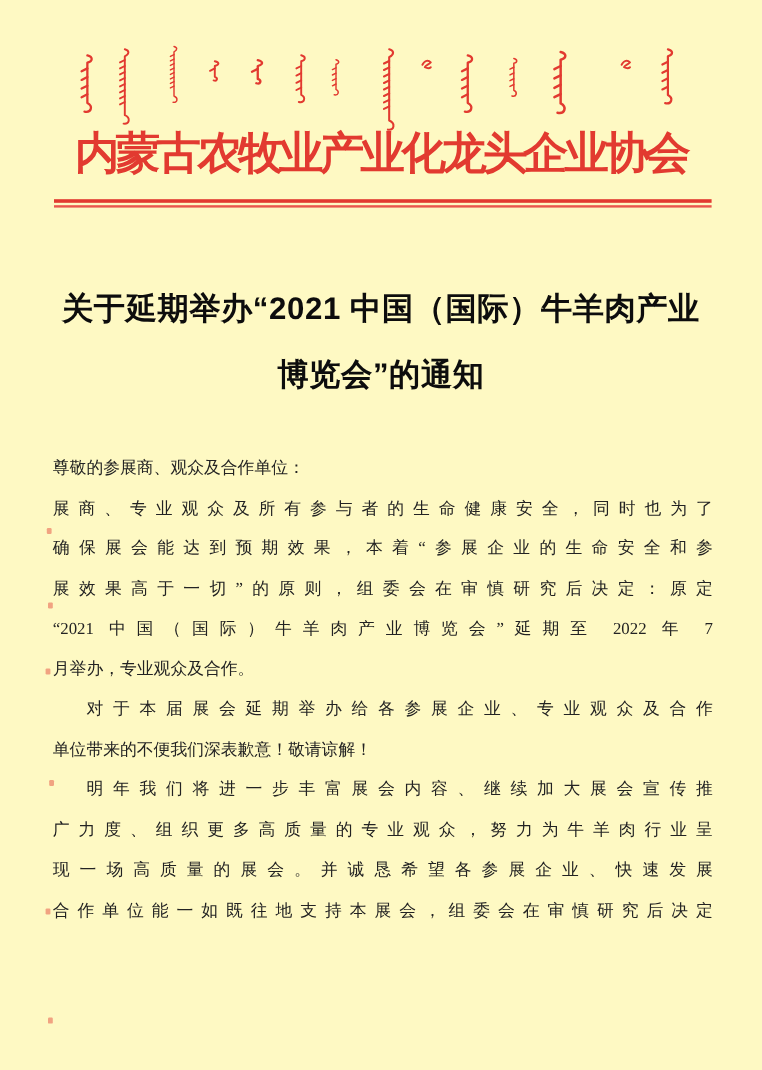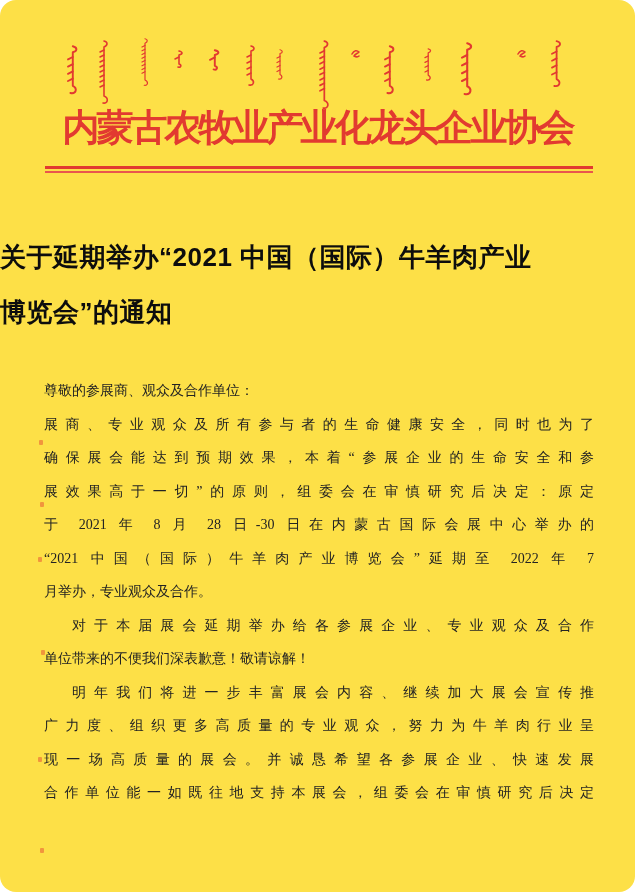--- a/index.html
+++ b/index.html
@@ -1,22 +1,21 @@
 <!DOCTYPE html>
 <html><head>
 <meta charset="utf-8">
 <style>
   html,body{margin:0;padding:0;background:#fff;}
   .page{
     position:relative;
     width:635px;height:892px;
-    background:#fde047;
+    background:#fef9c3;
     overflow:hidden;
     font-family:"Liberation Serif","DejaVu Serif",serif;
-    border-radius:16px;
   }
   
   .mongolian{
     position:absolute;left:60px;top:34px;width:520px;height:80px;
   }
   .mongolian path{stroke:#e23a30;stroke-width:1.6;fill:none;stroke-linecap:round;stroke-linejoin:round;}
   
   .org-name{
     position:absolute;left:0;top:102px;width:635px;height:50px;
     text-align:center;
@@ -29,20 +28,21 @@
   }
   
   .divider{
     position:absolute;left:45px;top:166px;width:548px;height:2px;
     border-top:3px solid #e23a30;
     border-bottom:2px solid #e9564d;
   }
   
   .title{
     position:absolute;left:0;top:230px;width:635px;
+    text-align:center;
     font-family:"Liberation Sans","DejaVu Sans",sans-serif;
     font-weight:900;
     font-size:26px;line-height:55px;
     color:#0d0d0d;
     letter-spacing:0.5px;
   }
   
   .body-text{
     position:absolute;left:44px;top:374px;width:550px;
     font-size:14px;line-height:33.5px;
@@ -109,21 +109,20 @@
   <div class="title">
     <div>关于延期举办“2021 中国（国际）牛羊肉产业</div>
     <div>博览会”的通知</div>
   </div>
 
   <div class="body-text">
     <div class="bl short">尊敬的参展商、观众及合作单位：</div>
     <div class="bl">展商、专业观众及所有参与者的生命健康安全，同时也为了</div>
     <div class="bl">确保展会能达到预期效果，本着“参展企业的生命安全和参</div>
     <div class="bl">展效果高于一切”的原则，组委会在审慎研究后决定：原定</div>
-    <div class="bl">于 2021 年 8 月 28 日-30 日在内蒙古国际会展中心举办的</div>
     <div class="bl">“2021 中国（国际）牛羊肉产业博览会”延期至 2022 年 7</div>
     <div class="bl short">月举办，专业观众及合作。</div>
     <div class="bl indent">对于本届展会延期举办给各参展企业、专业观众及合作</div>
     <div class="bl short">单位带来的不便我们深表歉意！敬请谅解！</div>
     <div class="bl indent">明年我们将进一步丰富展会内容、继续加大展会宣传推</div>
     <div class="bl">广力度、组织更多高质量的专业观众，努力为牛羊肉行业呈</div>
     <div class="bl">现一场高质量的展会。并诚恳希望各参展企业、快速发展</div>
     <div class="bl">合作单位能一如既往地支持本展会，组委会在审慎研究后决定</div>
   </div>
 

